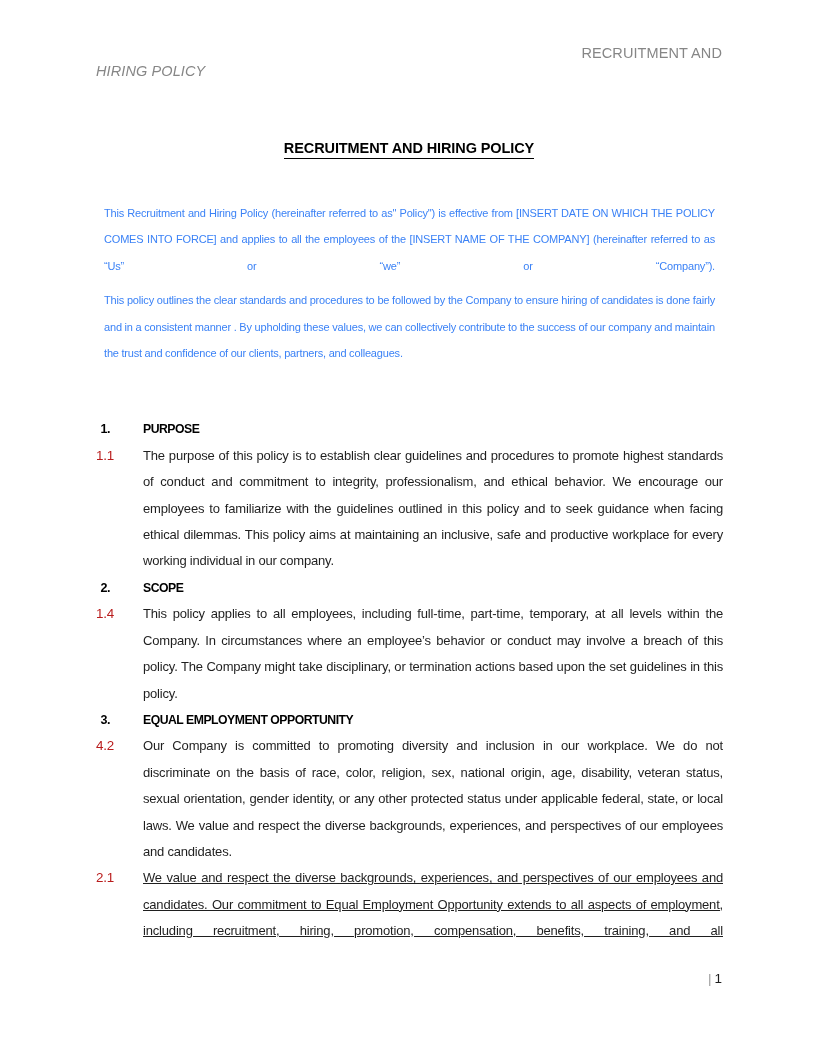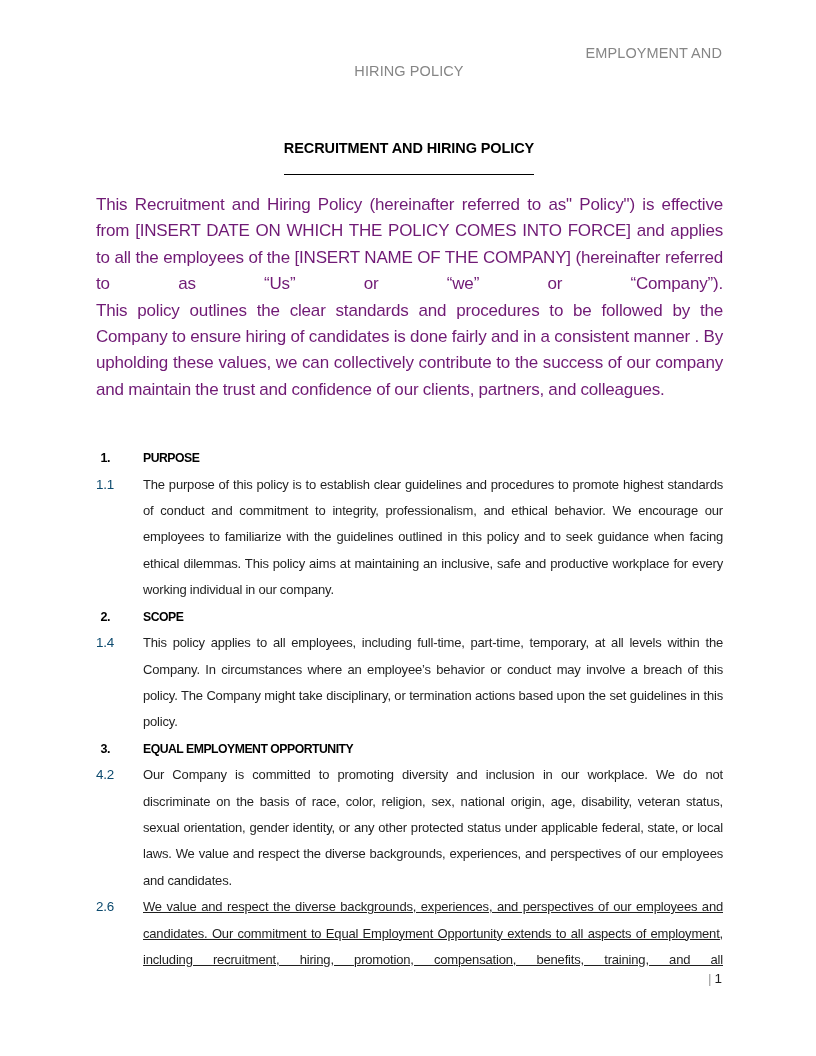--- a/index.html
+++ b/index.html
@@ -31,55 +31,56 @@
     font-size: 14.5px;
     line-height: 18px;
     letter-spacing: 0.1px;
   }
   .doc-header .hdr-line-1 {
     display: block;
     text-align: right;
   }
   .doc-header .hdr-line-2 {
     display: block;
-    text-align: center;
+    text-align: left;
+    font-style: italic;
   }
 
   
   .doc-title {
     position: absolute;
     top: 140px;
     left: 96px;
     width: 626px;
     text-align: center;
     font-family: "Liberation Sans", sans-serif;
     font-weight: bold;
     font-size: 14.5px;
     letter-spacing: -0.1px;
     color: #000000;
   }
   .doc-title span {
     border-bottom: 1.4px solid #000;
-    padding-bottom: 18px;
+    padding-bottom: 2px;
   }
 
   
   .body-area {
     position: absolute;
     top: 192px;
     left: 96px;
     width: 627px;
   }
 
   .para {
-    font-size: 17px;
+    font-size: 11px;
     line-height: 26.4px;
     text-align: justify;
-    color: #701a75;
-    margin: 0;
+    color: #3b82f6;
+    margin: 8px;
     letter-spacing: -0.18px;
     word-spacing: -0.2px;
   }
   .para.lead { text-align: justify; }
   .spacer-lg { height: 42px; }
 
   
   .section-heading {
     display: flex;
     align-items: baseline;
@@ -109,21 +110,21 @@
   .clause {
     display: flex;
     align-items: flex-start;
     margin: 0;
   }
   .clause .cnum {
     width: 47px;
     flex: 0 0 47px;
     font-size: 13.4px;
     line-height: 26.4px;
-    color: #0c4a6e;
+    color: #b91c1c;
     letter-spacing: -0.2px;
   }
   .clause .ctext {
     flex: 1 1 auto;
     font-size: 13px;
     line-height: 26.4px;
     text-align: justify;
     color: #1f1f1f;
     letter-spacing: -0.18px;
     word-spacing: -0.2px;
@@ -151,21 +152,21 @@
     color: #9a9a9a;
     margin-right: 3px;
   }
 </style>
 </head>
 <body>
 
 <div class="page">
 
   <div class="doc-header">
-    <span class="hdr-line-1">EMPLOYMENT AND</span>
+    <span class="hdr-line-1">RECRUITMENT AND</span>
     <span class="hdr-line-2">HIRING POLICY</span>
   </div>
 
   <div class="doc-title">
     <span>RECRUITMENT AND HIRING POLICY</span>
   </div>
 
   <div class="body-area">
 
     <p class="para lead justify-all">This Recruitment and Hiring Policy (hereinafter referred to as" Policy") is effective from [INSERT DATE ON WHICH THE POLICY COMES INTO FORCE] and applies to all the employees of the [INSERT NAME OF THE COMPANY] (hereinafter referred to as “Us” or “we” or “Company”).</p>
@@ -194,21 +195,21 @@
 
     <div class="section-heading">
       <span class="num">3.</span>
       <span class="htext">EQUAL EMPLOYMENT OPPORTUNITY</span>
     </div>
     <div class="clause">
       <span class="cnum">4.2</span>
       <span class="ctext">Our Company is committed to promoting diversity and inclusion in our workplace. We do not discriminate on the basis of race, color, religion, sex, national origin, age, disability, veteran status, sexual orientation, gender identity, or any other protected status under applicable federal, state, or local laws. We value and respect the diverse backgrounds, experiences, and perspectives of our employees and candidates.</span>
     </div>
     <div class="clause">
-      <span class="cnum">2.6</span>
+      <span class="cnum">2.1</span>
       <span class="ctext last-clip justify-all">We value and respect the diverse backgrounds, experiences, and perspectives of our employees and candidates. Our commitment to Equal Employment Opportunity extends to all aspects of employment, including recruitment, hiring, promotion, compensation, benefits, training, and all</span>
     </div>
 
   </div>
 
   <div class="doc-footer">
     <span class="bar">|</span><span>1</span>
   </div>
 
 </div>

